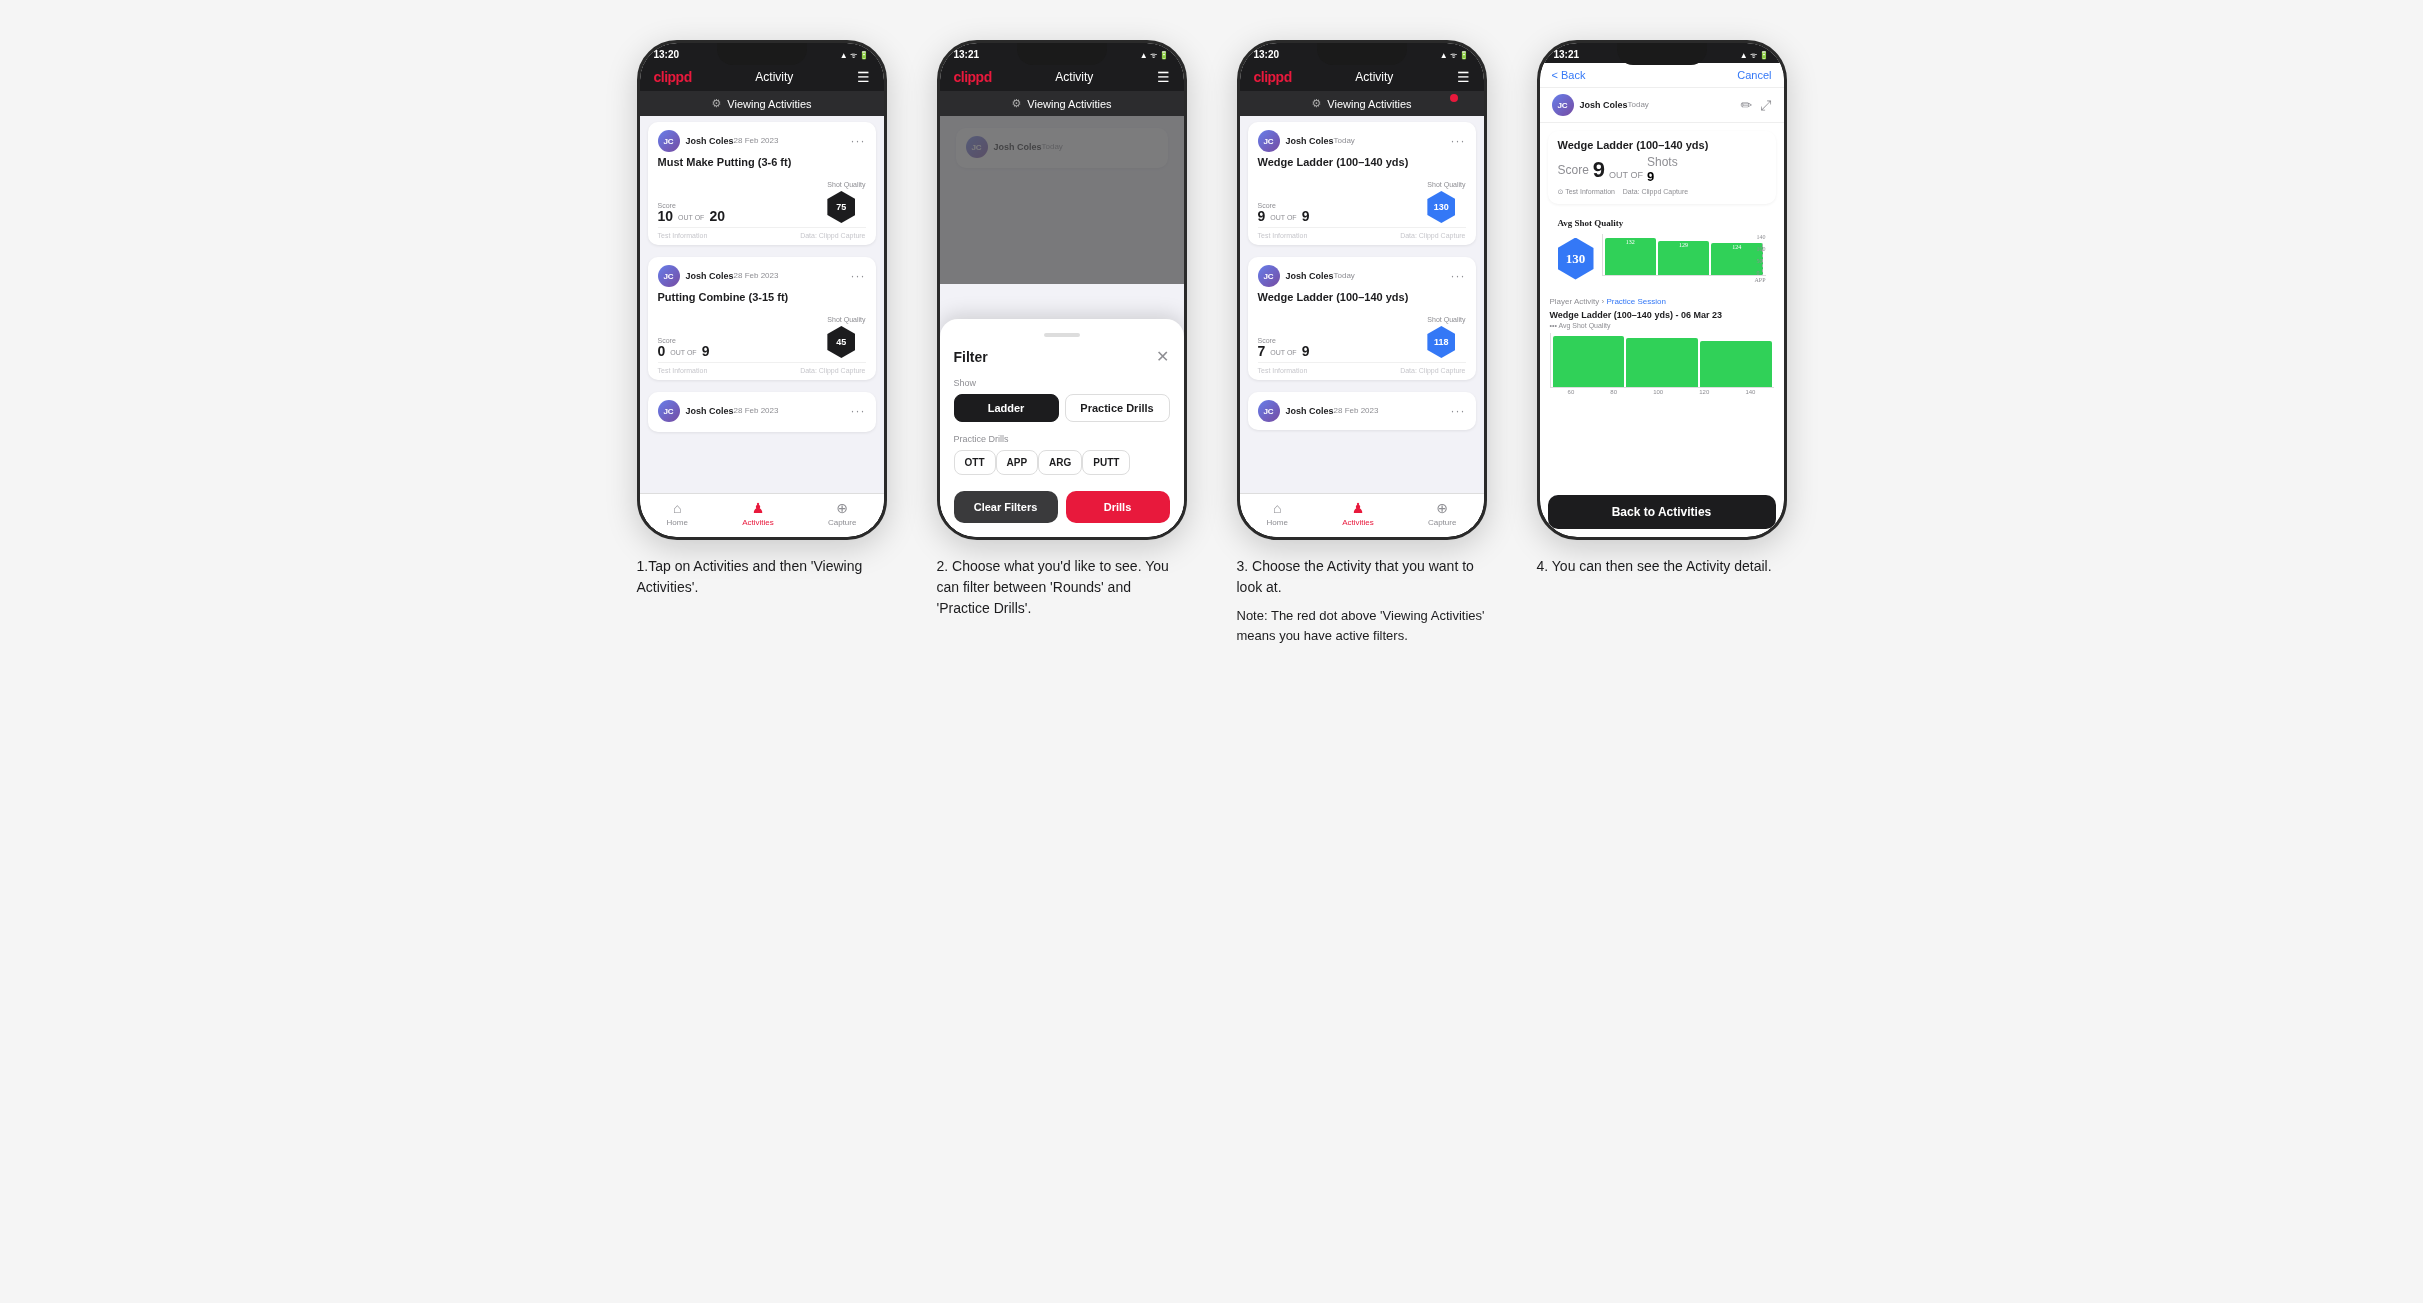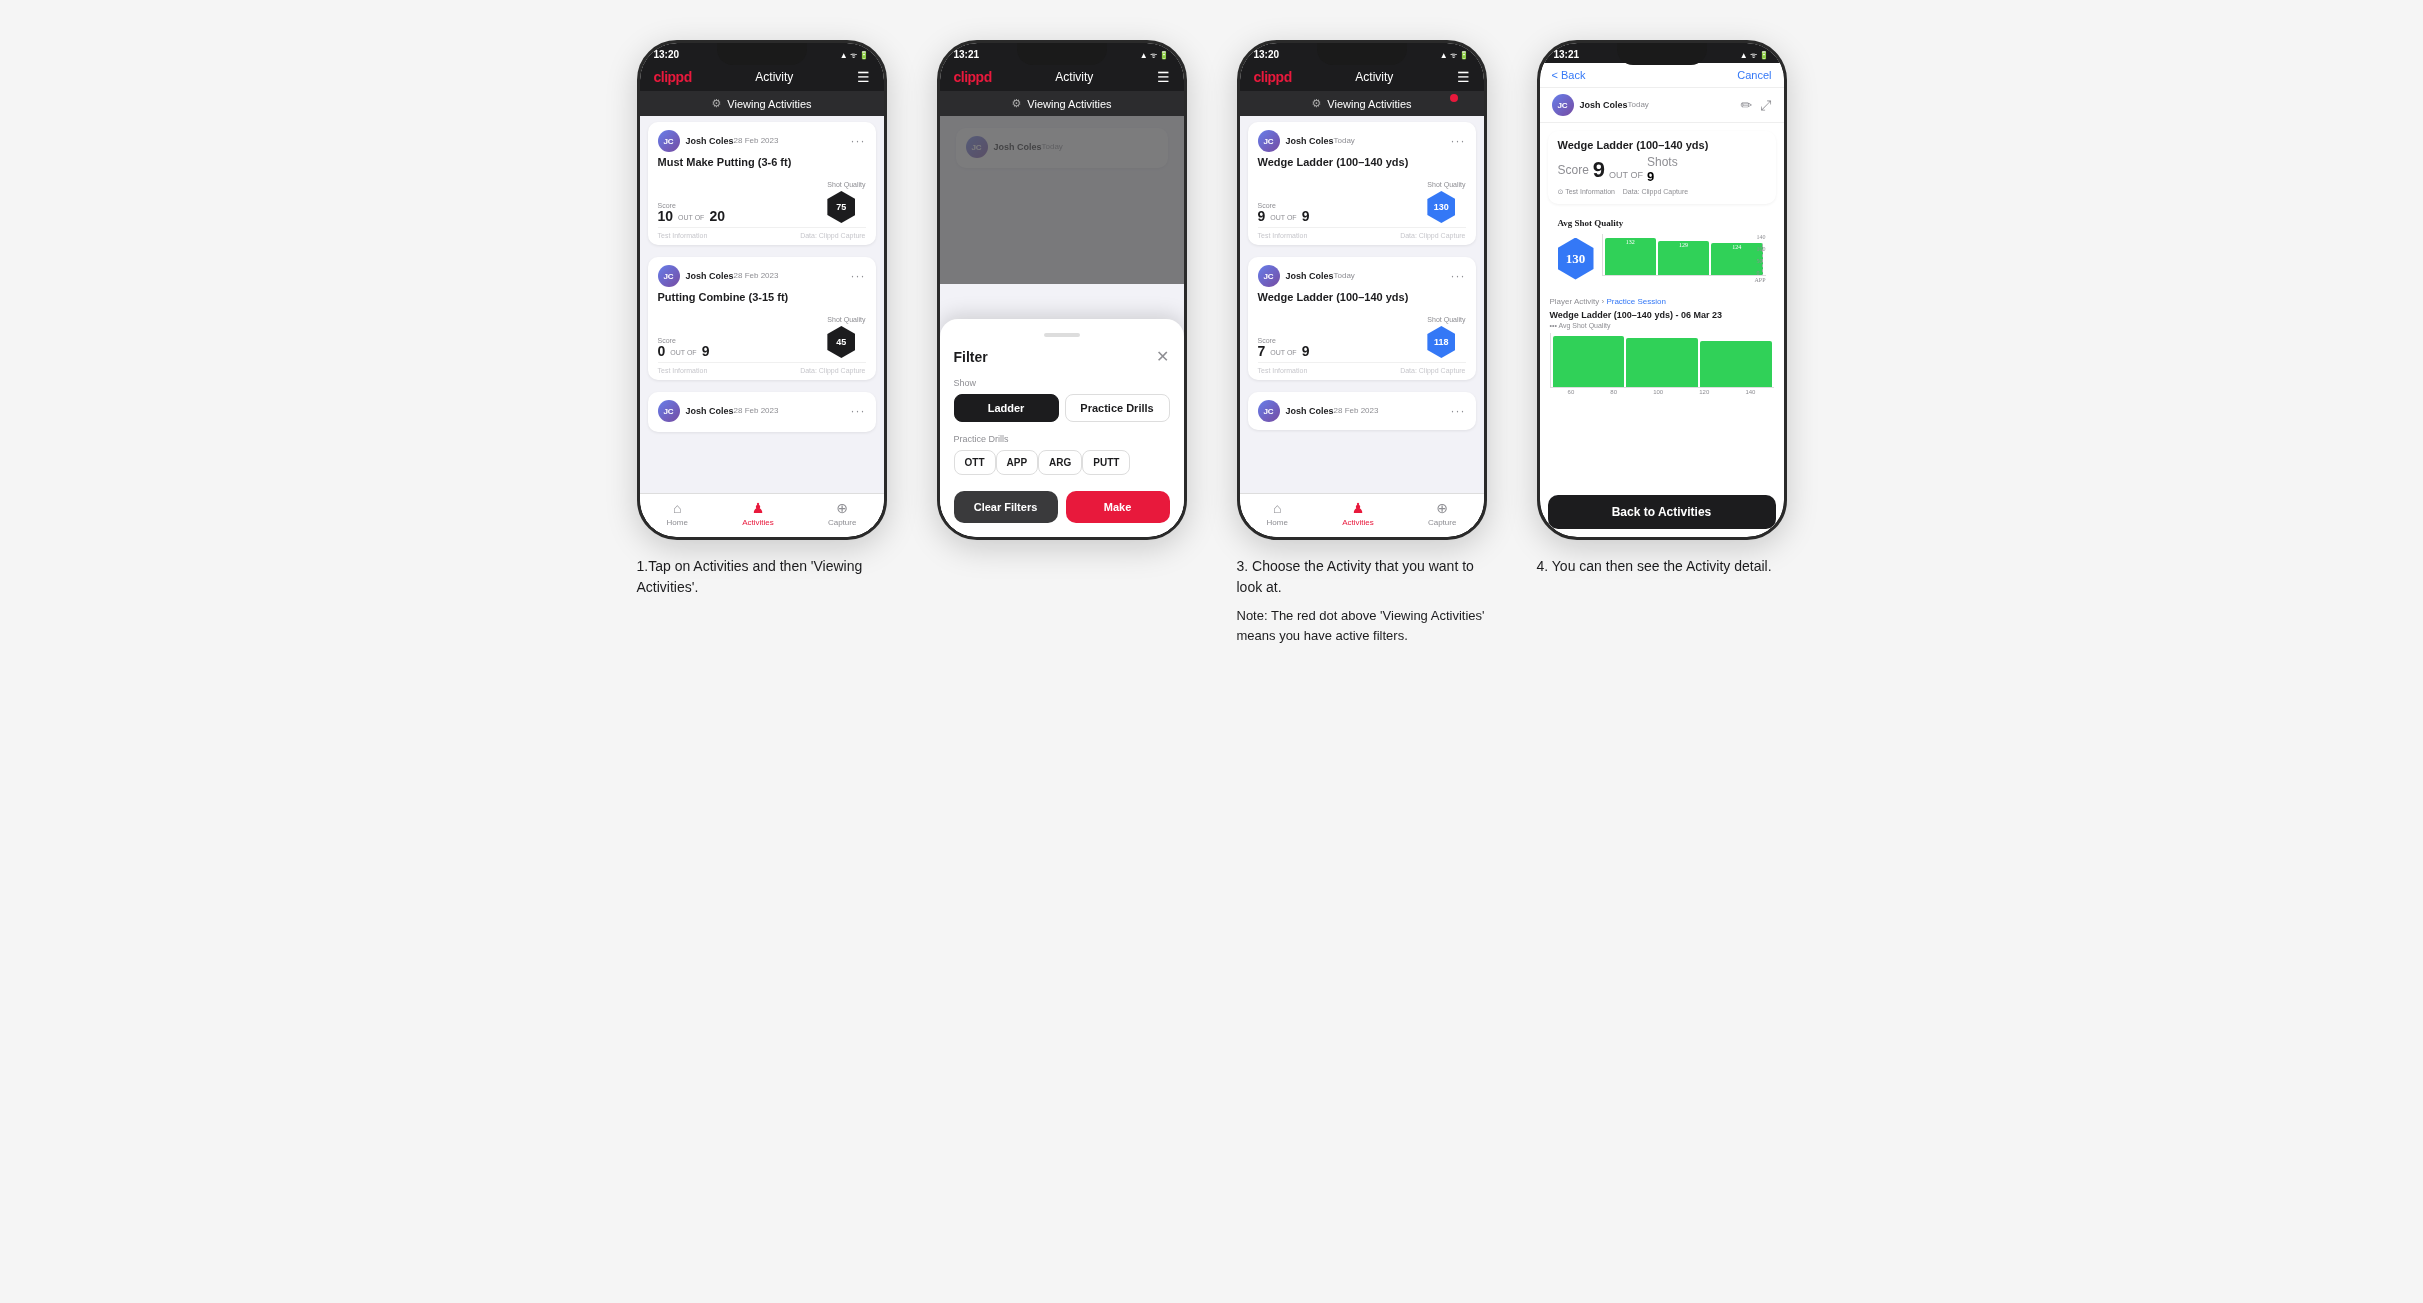--- a/index.html
+++ b/index.html
@@ -529,26 +529,27 @@
             </div>
             <div class="filter-section-label">Practice Drills</div>
             <div class="drill-btn-row">
               <div class="drill-btn">OTT</div>
               <div class="drill-btn">APP</div>
               <div class="drill-btn">ARG</div>
               <div class="drill-btn">PUTT</div>
             </div>
             <div class="filter-actions">
               <button class="filter-clear">Clear Filters</button>
-              <button class="filter-apply">Make</button>
+              <button class="filter-apply">Drills</button>
             </div>
           </div>
         </div>
       </div>
     </div>
+    <div class="caption">2. Choose what you'd like to see. You can filter between 'Rounds' and 'Practice Drills'.</div>
   </div>
 
   <div class="phone-col">
     <div class="phone-frame">
       <div class="phone-notch"></div>
       <div class="phone-screen">
         <div class="status-bar">
           <span class="status-time">13:20</span>
           <span class="status-icons">▲ ᯤ 🔋</span>
         </div>

